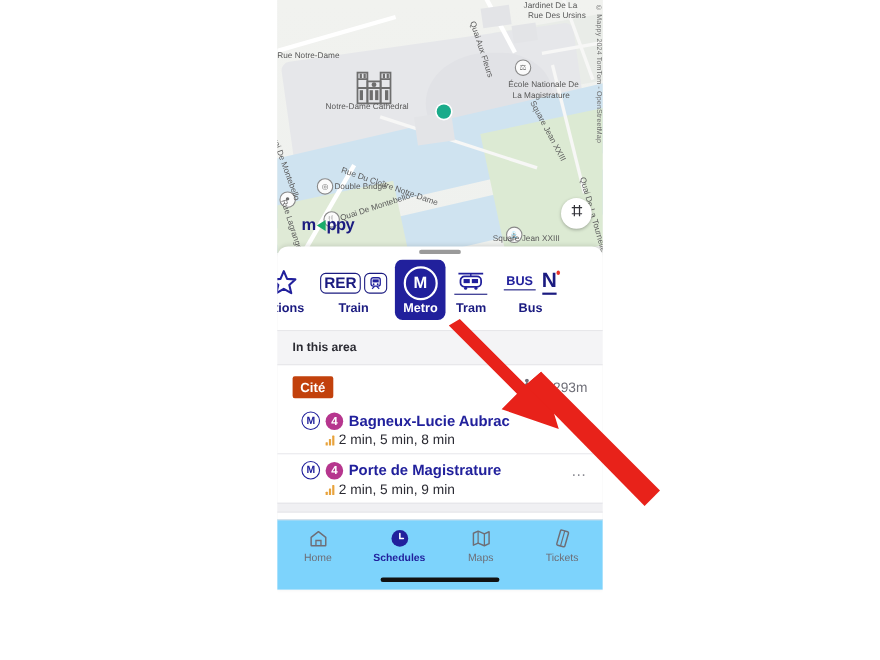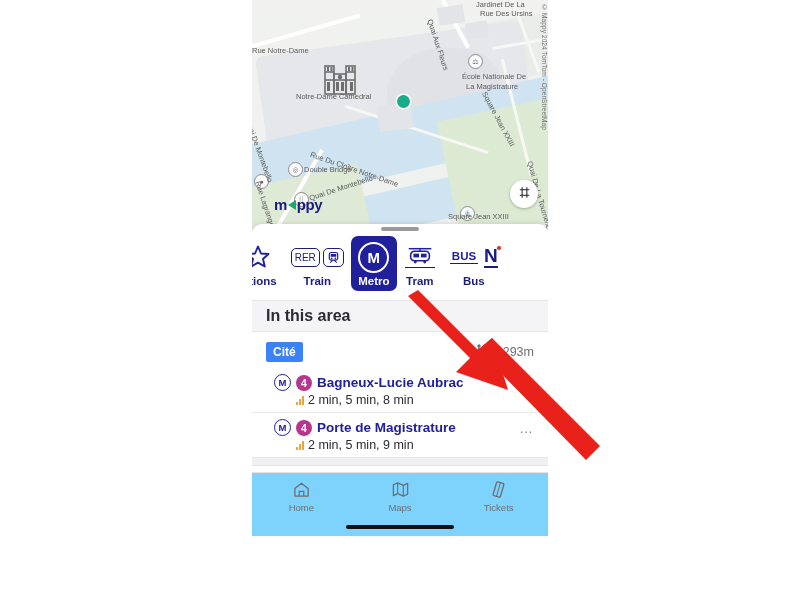--- a/index.html
+++ b/index.html
@@ -258,22 +258,22 @@
     color: #1b1b80;
     margin-top: 3px;
     white-space: nowrap;
   }
   .mode-tab.active .mode-label { color: #ffffff; }
 
   .pill-box {
     border: 1.6px solid #1b1b80;
     border-radius: 5px;
     padding: 1px 3px;
-    font-size: 10px;
-    font-weight: normal;
+    font-size: 14px;
+    font-weight: bold;
     color: #1b1b80;
     display: flex;
     align-items: center;
     justify-content: center;
     height: 19px;
     box-sizing: border-box;
   }
   .m-circle {
     width: 27px; height: 27px;
     border-radius: 50%;
@@ -316,40 +316,40 @@
     height: 32px;
     background: #f4f4f6;
     display: flex;
     align-items: center;
     padding-left: 14px;
     box-sizing: border-box;
     border-top: 1px solid #e7e7ea;
     border-bottom: 1px solid #e7e7ea;
   }
   .section-head-text {
-    font-size: 16px;
+    font-size: 11px;
     font-weight: bold;
     color: #2b2b33;
   }
 
   
   .list {
     position: absolute;
     left: 0; top: 108px;
     width: 296px;
   }
   .station-group { padding: 0; }
   .station-header {
     display: flex;
     align-items: center;
     justify-content: space-between;
     padding: 10px 14px 6px 14px;
   }
   .station-badge {
-    background: #3b82f6;
+    background: #c2410c;
     color: #ffffff;
     font-size: 12px;
     font-weight: bold;
     padding: 3px 7px;
     border-radius: 2px;
     white-space: nowrap;
   }
   .station-dist {
     display: flex;
     align-items: center;
@@ -727,20 +727,29 @@
         <div class="nav-item">
           <span class="nav-icon">
             <svg width="19" height="19" viewBox="0 0 20 20">
               <path d="M3 9 L10 3.5 L17 9 L17 16.5 Q17 17 16.5 17 L3.5 17 Q3 17 3 16.5 Z" fill="none" stroke="#6e6e76" stroke-width="1.4" stroke-linejoin="round"></path>
               <path d="M7.6 17 L7.6 12 L12.4 12 L12.4 17" fill="none" stroke="#6e6e76" stroke-width="1.3"></path>
             </svg>
           </span>
           <span class="nav-label">Home</span>
         </div>
 
+        <div class="nav-item active">
+          <span class="nav-icon">
+            <svg width="19" height="19" viewBox="0 0 20 20">
+              <circle cx="10" cy="10" r="8" fill="#21209c"></circle>
+              <path d="M10 5.2 L10 10 L13.4 10" stroke="#ffffff" stroke-width="1.5" fill="none" stroke-linecap="round"></path>
+            </svg>
+          </span>
+          <span class="nav-label">Schedules</span>
+        </div>
 
         <div class="nav-item">
           <span class="nav-icon">
             <svg width="19" height="19" viewBox="0 0 20 20">
               <path d="M2.5 5 L7 3 L13 5.6 L17.5 3.6 L17.5 15 L13 17 L7 14.4 L2.5 16.4 Z" fill="none" stroke="#6e6e76" stroke-width="1.4" stroke-linejoin="round"></path>
               <line x1="7" y1="3" x2="7" y2="14.4" stroke="#6e6e76" stroke-width="1.2"></line>
               <line x1="13" y1="5.6" x2="13" y2="17" stroke="#6e6e76" stroke-width="1.2"></line>
             </svg>
           </span>
           <span class="nav-label">Maps</span>

